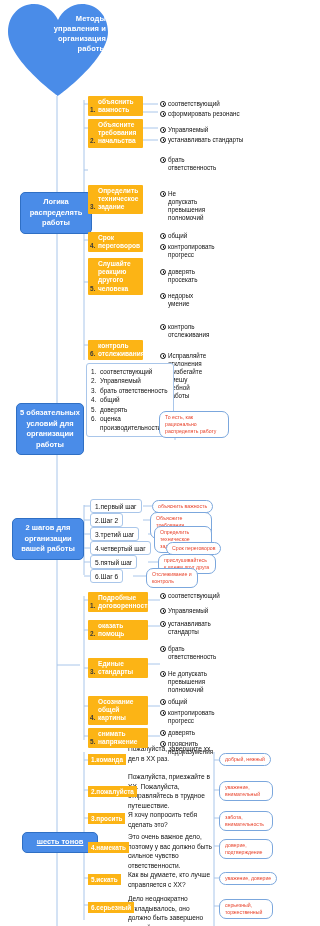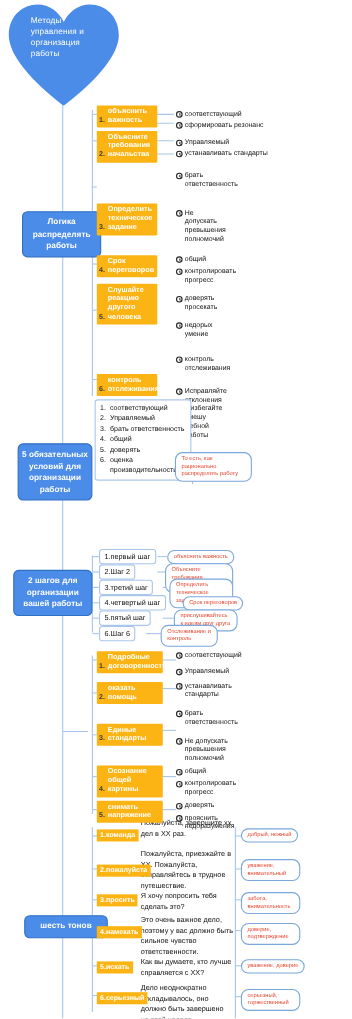--- a/index.html
+++ b/index.html
@@ -9,23 +9,23 @@
     font-family:"Liberation Sans", sans-serif;
     position:relative;
     overflow:hidden;
   }
   .canvas { position:absolute; inset:0; }
 
   
   .heart-wrap{ position:absolute; left:4px; top:2px; width:108px; height:96px; }
   .heart{ position:absolute; inset:0; }
   .heart-label{
-    position:absolute; left:24px; top:12px; width:62px;
-    color:#fff; font-size:7.5px; font-weight:normal; line-height:10px;
-    text-align:left; z-index:3; letter-spacing:.1px;
+    position:absolute; left:40px; top:12px; width:62px;
+    color:#fff; font-size:7.5px; font-weight:bold; line-height:10px;
+    text-align:right; z-index:3; letter-spacing:.1px;
   }
 
   
   .wires{ position:absolute; inset:0; pointer-events:none; }
 
   
   .cat{
     position:absolute;
     background:#4a8ce8;
     border:1px solid #2f6fc4;
@@ -356,21 +356,21 @@
   </div>
   <div class="leaf" style="left:160px; top:729px; width:50px;">
     <span class="bul"></span>
     <span class="txt">доверять</span>
   </div>
   <div class="leaf" style="left:160px; top:740px; width:50px;">
     <span class="bul"></span>
     <span class="txt">прояснить недоразумения</span>
   </div>
 
-  <div class="cat" style="left:22px; top:832px; width:76px;">шесть тонов</div>
+  <div class="cat" style="left:22px; top:832px; width:76px;text-decoration:underline;">шесть тонов</div>
 
   <div class="otag" style="left:88px; top:754px;">1.команда</div>
   <div class="otag" style="left:88px; top:786px;">2.пожалуйста</div>
   <div class="otag" style="left:88px; top:813px;">3.просить</div>
   <div class="otag" style="left:88px; top:842px;">4.намекать</div>
   <div class="otag" style="left:88px; top:874px;">5.искать</div>
   <div class="otag" style="left:88px; top:902px;">6.серьезный</div>
 
   <div class="sent" style="left:128px; top:744px; width:84px;">Пожалуйста, завершите хх дел в XX раз.</div>
   <div class="sent" style="left:128px; top:772px; width:84px;">Пожалуйста, приезжайте в XX. Пожалуйста, отправляйтесь в трудное путешествие.</div>

